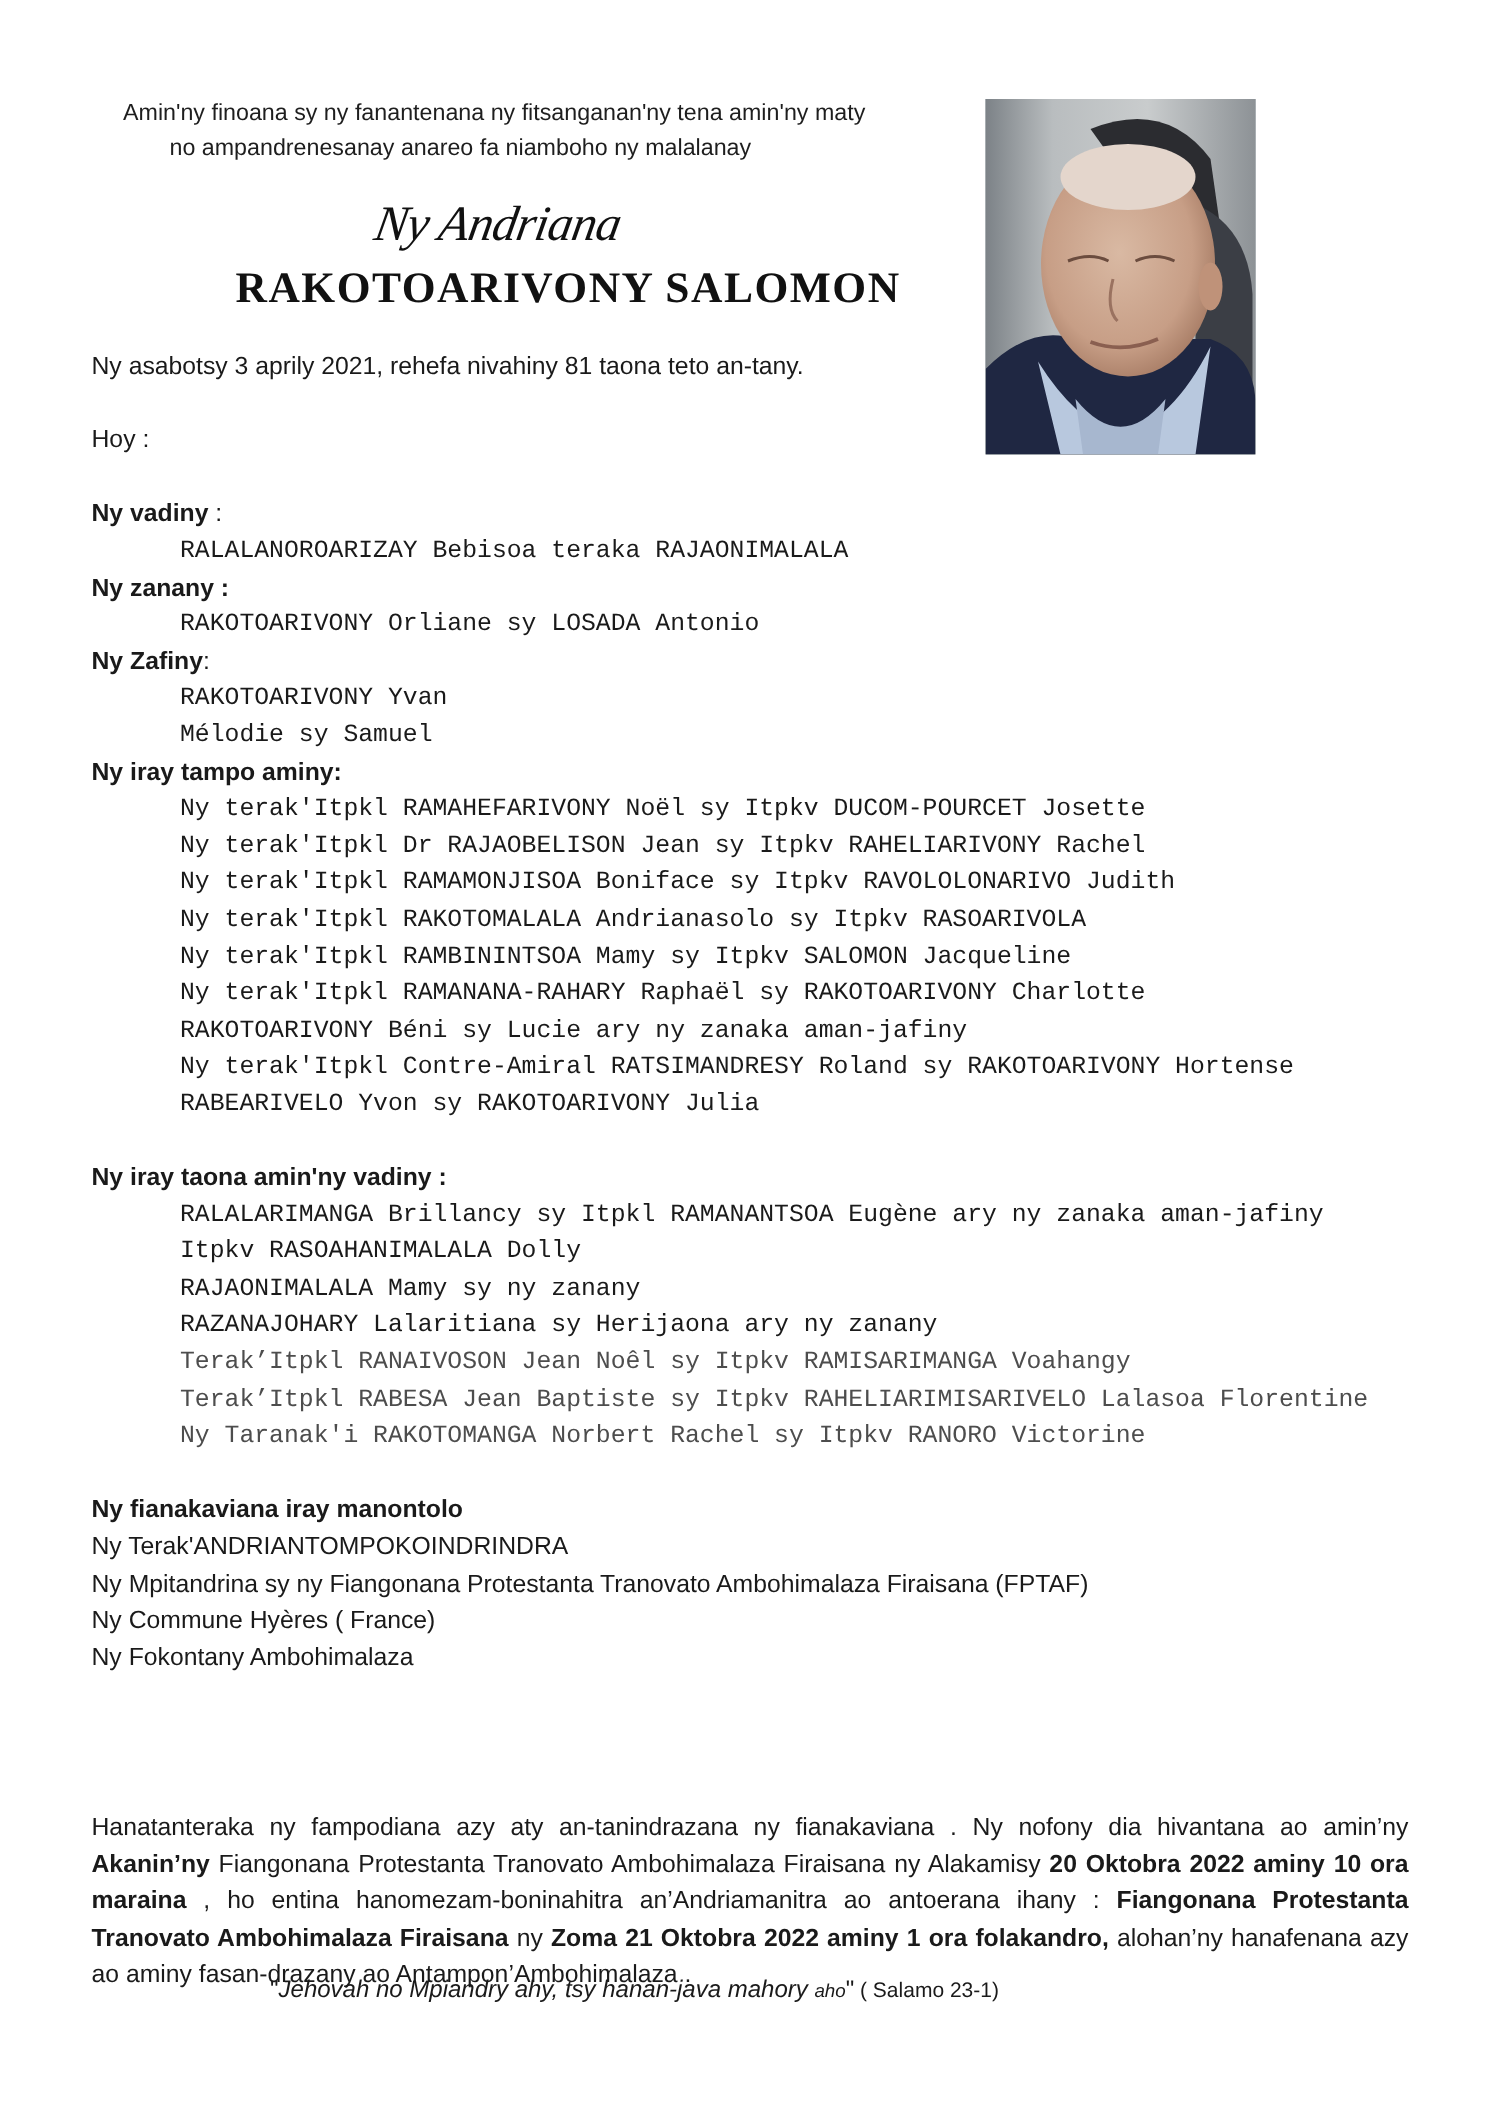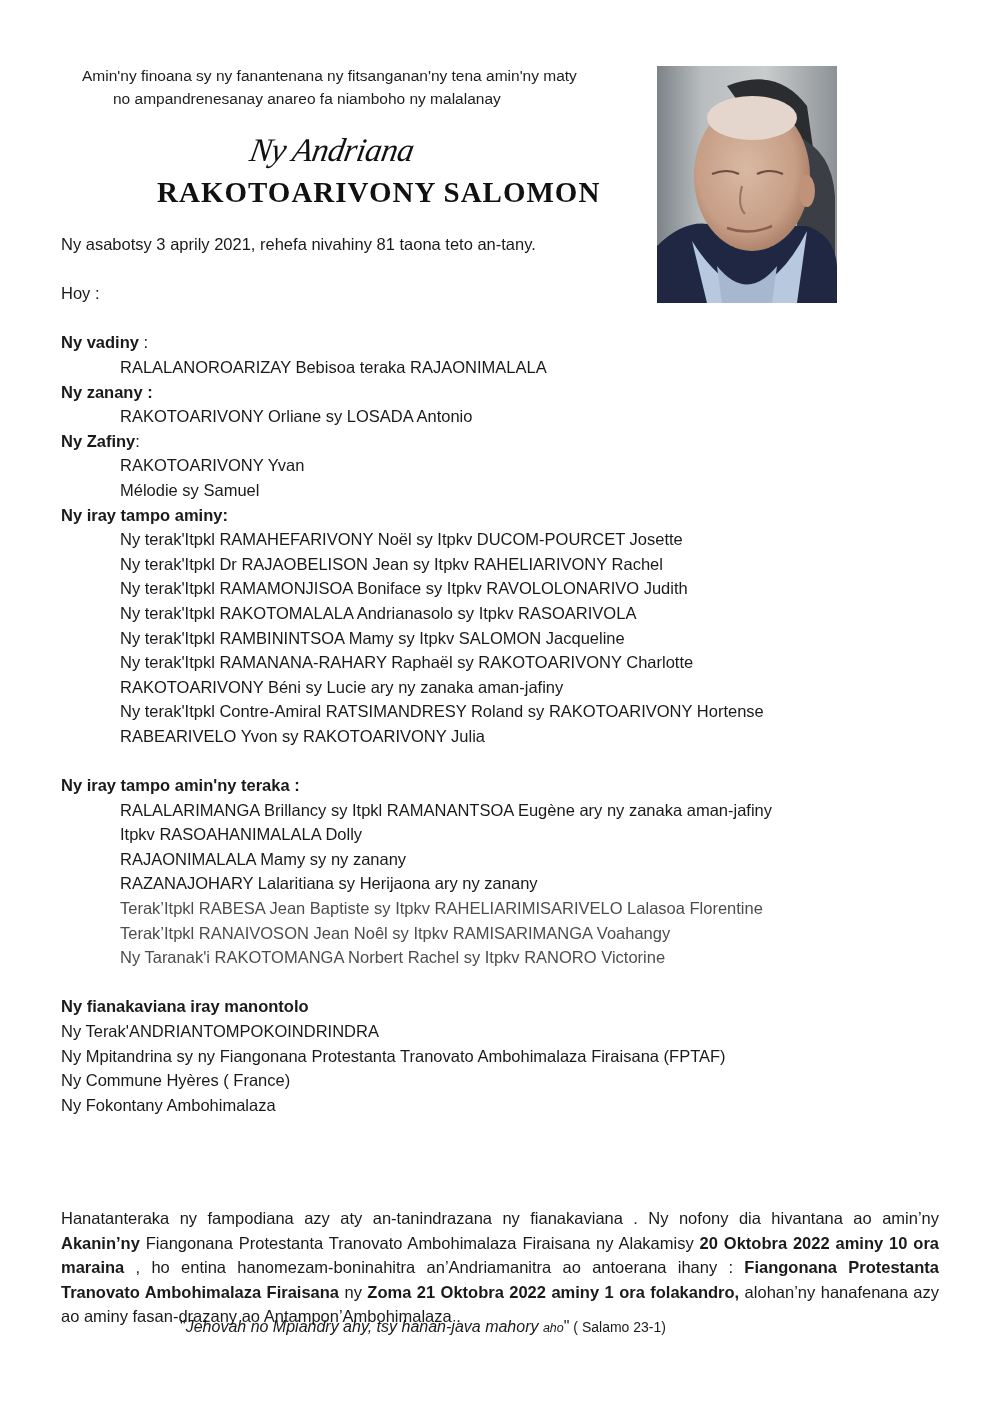--- a/index.html
+++ b/index.html
@@ -28,21 +28,21 @@
     .photo {
       position: absolute; left: 657px; top: 66px; width: 180px; height: 237px;
       overflow: hidden; background: #5f6970;
     }
     .photo svg { display: block; width: 100%; height: 100%; }
     .body-text {
       position: absolute; left: 61px; top: 232px; width: 880px;
       font-size: 16.5px; line-height: 24.6px; color: #1a1a1a;
     }
     .line { white-space: nowrap; height: 24.6px; }
-    .indent { padding-left: 59px; }
+    .indent { padding-left: 59px; font-family: Liberation Mono, monospace; }
     .gap { height: 24.6px; }
     .b { font-weight: bold; }
     .gray { color: #4d4d4d; }
     .para {
       position: absolute; left: 61px; top: 1170px; width: 878px;
       font-size: 16.5px; line-height: 24.6px; text-align: justify; color: #1a1a1a; margin-top: 36px;
     }
     .quote {
       position: absolute; left: 180px; top: 1318px;
       font-size: 16px; color: #1a1a1a; white-space: nowrap;
@@ -116,27 +116,27 @@
     <div class="line indent">Ny terak'Itpkl Dr RAJAOBELISON Jean sy Itpkv RAHELIARIVONY Rachel</div>
     <div class="line indent">Ny terak'Itpkl RAMAMONJISOA Boniface sy Itpkv RAVOLOLONARIVO Judith</div>
     <div class="line indent">Ny terak'Itpkl RAKOTOMALALA Andrianasolo sy Itpkv RASOARIVOLA</div>
     <div class="line indent">Ny terak'Itpkl RAMBININTSOA Mamy sy Itpkv SALOMON Jacqueline</div>
     <div class="line indent">Ny terak'Itpkl RAMANANA-RAHARY Raphaël sy RAKOTOARIVONY Charlotte</div>
     <div class="line indent">RAKOTOARIVONY Béni sy Lucie ary ny zanaka aman-jafiny</div>
     <div class="line indent">Ny terak'Itpkl Contre-Amiral RATSIMANDRESY Roland sy RAKOTOARIVONY Hortense</div>
     <div class="line indent">RABEARIVELO Yvon sy RAKOTOARIVONY Julia</div>
     <div class="gap"></div>
 
-    <div class="line b">Ny iray tampo amin'ny teraka :</div>
+    <div class="line b">Ny iray taona amin'ny vadiny :</div>
     <div class="line indent">RALALARIMANGA Brillancy sy Itpkl RAMANANTSOA Eugène ary ny zanaka aman-jafiny</div>
     <div class="line indent">Itpkv RASOAHANIMALALA Dolly</div>
     <div class="line indent">RAJAONIMALALA Mamy sy ny zanany</div>
     <div class="line indent">RAZANAJOHARY Lalaritiana sy Herijaona ary ny zanany</div>
+    <div class="line indent gray">Terak’Itpkl RANAIVOSON Jean Noêl sy Itpkv RAMISARIMANGA Voahangy</div>
     <div class="line indent gray">Terak’Itpkl RABESA Jean Baptiste sy Itpkv RAHELIARIMISARIVELO Lalasoa Florentine</div>
-    <div class="line indent gray">Terak’Itpkl RANAIVOSON Jean Noêl sy Itpkv RAMISARIMANGA Voahangy</div>
     <div class="line indent gray">Ny Taranak'i RAKOTOMANGA Norbert Rachel sy Itpkv RANORO Victorine</div>
     <div class="gap"></div>
 
     <div class="line b">Ny fianakaviana iray manontolo</div>
     <div class="line">Ny Terak'ANDRIANTOMPOKOINDRINDRA</div>
     <div class="line">Ny Mpitandrina sy ny Fiangonana Protestanta Tranovato Ambohimalaza Firaisana (FPTAF)</div>
     <div class="line">Ny Commune Hyères ( France)</div>
     <div class="line">Ny Fokontany Ambohimalaza</div>
   </div>
 

